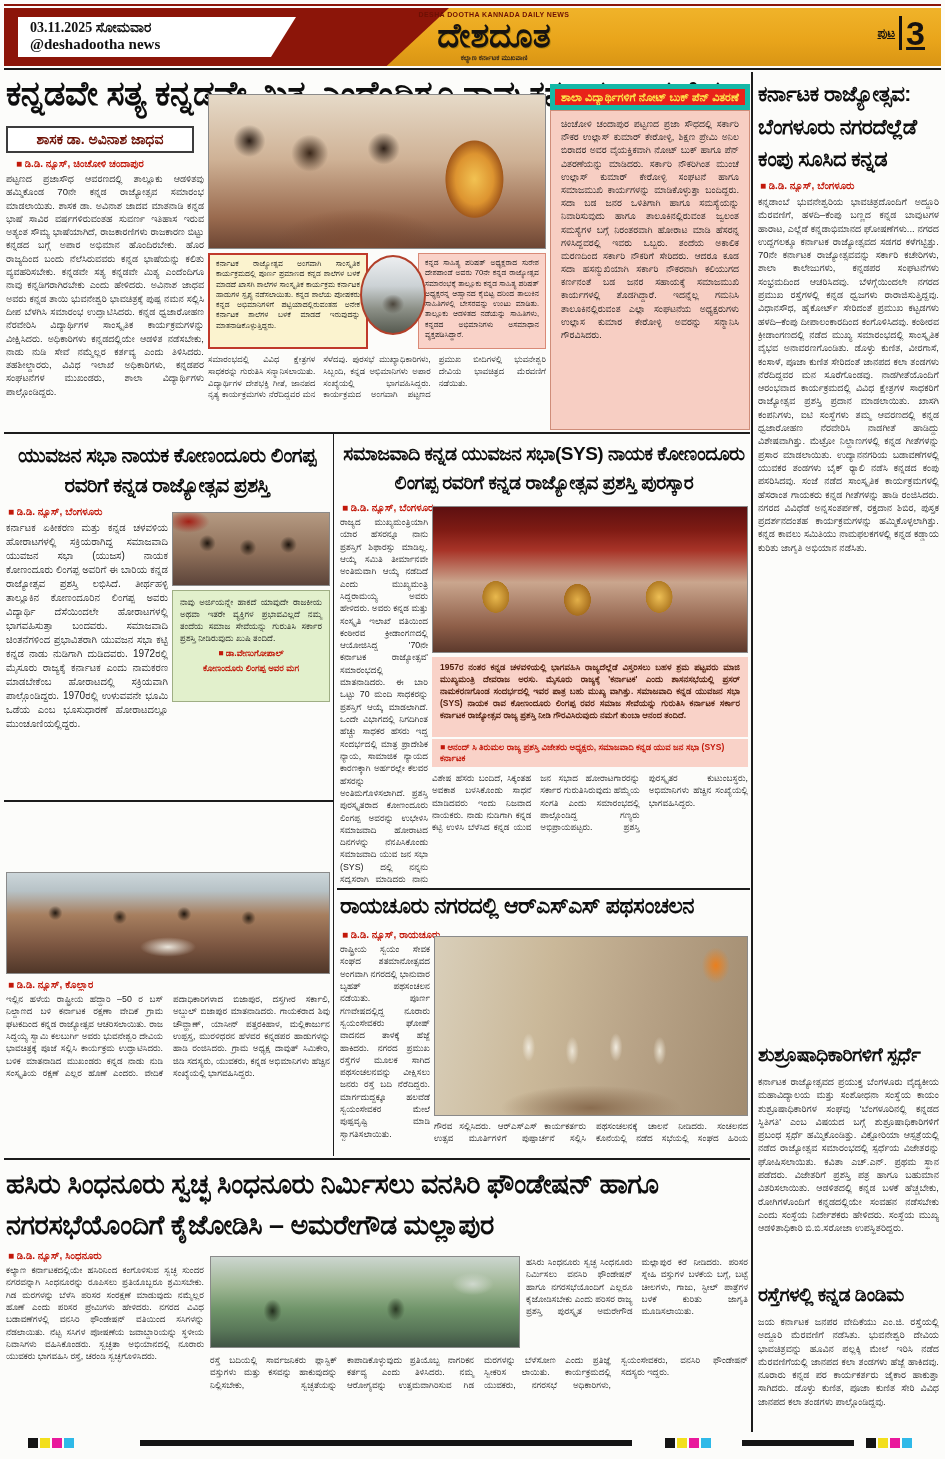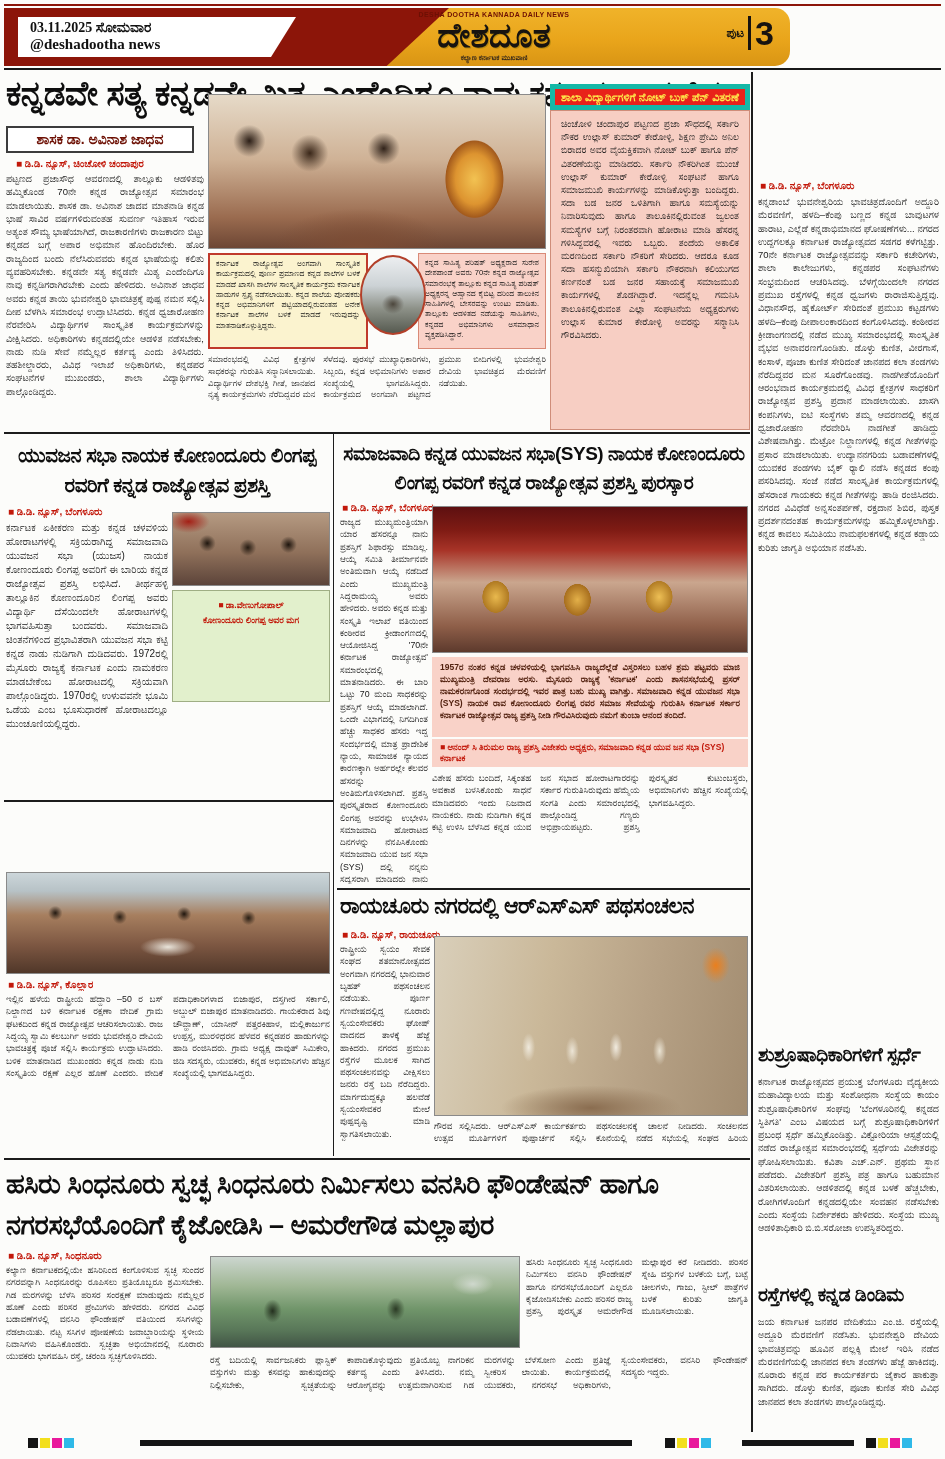--- a/index.html
+++ b/index.html
@@ -1,30 +1,30 @@
 <!DOCTYPE html>
 <html><head>
 <meta charset="utf-8">
 <style>
   * { margin:0; padding:0; box-sizing:border-box; }
   body { background:#d8d8d4; font-family:"Liberation Sans", sans-serif; }
   .page { position:relative; width:945px; height:1459px; margin:0 auto; background:#fcfcfa; overflow:hidden; color:#141414; }
 
   
   .top-rule { position:absolute; left:4px; top:4px; width:937px; height:2px; background:#8C1509; }
-  .masthead { position:absolute; left:4px; top:8px; width:786px; height:58px; background:linear-gradient(180deg,#F0B32A 0%,#E9A51B 55%,#D99514 100%);border-radius:15px; }
+  .masthead { position:absolute; left:4px; top:8px; width:937px; height:58px; background:linear-gradient(180deg,#F0B32A 0%,#E9A51B 55%,#D99514 100%); }
   .mast-band { position:absolute; left:0; top:0; width:445px; height:100%; background:#8C1509; clip-path:polygon(0 0,100% 0,86% 100%,0 100%); }
   .mast-datebox { position:absolute; left:14px; top:9px; width:278px; height:40px; background:#fff; clip-path:polygon(0 0,100% 0,91% 100%,0 100%); padding:3px 12px 0 12px; }
   .mast-date { font-family:"Liberation Serif", serif; font-weight:700; font-size:14px; color:#111; }
   .mast-handle { font-family:"Liberation Serif", serif; font-weight:700; font-size:15px; color:#111; }
   .mast-center { position:absolute; left:355px; top:3px; width:270px; text-align:center; }
   .mast-daily { font-size:7px; font-weight:700; color:#6d1004; letter-spacing:.4px; }
   .mast-logo { font-size:34px; font-weight:800; color:#171310; line-height:1.05; text-shadow:1px 1px 0 #b98a10; }
   .mast-tagline { font-size:7px; font-weight:700; color:#33261a; }
-  .mast-page { position:absolute; right:16px; top:8px; display:flex; align-items:center; gap:4px; }
+  .mast-page { position:absolute; right:16px; top:8px; display:flex; align-items:center; gap:4px;text-decoration:underline; }
   .mast-page-label { font-size:12px; font-weight:700; color:#1b1710; }
   .mast-page-bar { width:3px; height:34px; background:#171310; }
   .mast-page-num { font-size:34px; font-weight:800; color:#171310; line-height:1; }
   .mast-bottom-rule { position:absolute; left:4px; top:68px; width:937px; height:2px; background:#181818; }
 
   
   .hl { font-weight:800; color:#0e0e0e; letter-spacing:-.5px; }
   .byline { position:absolute; color:#c2180a; font-weight:700; font-size:10px; white-space:nowrap; overflow:hidden; }
   .bodytxt { position:absolute; font-size:9.5px; line-height:1.4; text-align:justify; color:#191919; overflow:hidden; }
   .hr { position:absolute; background:#1c1c1c; height:2px; }
@@ -183,20 +183,21 @@
   <div class="side-body">ಚಿಂಚೋಳಿ ಚಂದಾಪುರ ಪಟ್ಟಣದ ಪ್ರಜಾ ಸೌಧದಲ್ಲಿ ಸರ್ಕಾರಿ ನೌಕರ ಉಲ್ಲಾಸ್ ಕುಮಾರ್ ಕೇರೋಳ್ಳಿ, ಶಿಕ್ಷಣ ಪ್ರೇಮಿ ಅನಿಲ ಬಿರಾದರ ಅವರ ವೈಯಕ್ತಿಕವಾಗಿ ನೋಟ್ ಬುಕ್ ಹಾಗೂ ಪೆನ್ ವಿತರಣೆಯನ್ನು ಮಾಡಿದರು. ಸರ್ಕಾರಿ ನೌಕರಿಗಿಂತ ಮುಂಚೆ ಉಲ್ಲಾಸ್ ಕುಮಾರ್ ಕೇರೋಳ್ಳಿ ಸಂಘಟನೆ ಹಾಗೂ ಸಮಾಜಮುಖಿ ಕಾರ್ಯಗಳನ್ನು ಮಾಡಿಕೊಳ್ಳುತ್ತಾ ಬಂದಿದ್ದರು. ಸದಾ ಬಡ ಜನರ ಒಳಿತಿಗಾಗಿ ಹಾಗೂ ಸಮಸ್ಯೆಯನ್ನು ನಿವಾರಿಸುವುದು ಹಾಗೂ ತಾಲೂಕಿನಲ್ಲಿರುವಂತ ಜ್ವಲಂತ ಸಮಸ್ಯೆಗಳ ಬಗ್ಗೆ ನಿರಂತರವಾಗಿ ಹೋರಾಟ ಮಾಡಿ ಹೆಸರನ್ನ ಗಳಿಸಿದ್ದವರಲ್ಲಿ ಇವರು ಒಬ್ಬರು. ತಂದೆಯ ಅಕಾಲಿಕ ಮರಣದಿಂದ ಸರ್ಕಾರಿ ನೌಕರಿಗೆ ಸೇರಿದರು. ಆದರೂ ಕೂಡ ಸದಾ ಹಸನ್ಮುಖಿಯಾಗಿ ಸರ್ಕಾರಿ ನೌಕರನಾಗಿ ಕಲಿಯುಗದ ಕರ್ಣನಂತೆ ಬಡ ಜನರ ಸಹಾಯಕ್ಕೆ ಸಮಾಜಮುಖಿ ಕಾರ್ಯಗಳಲ್ಲಿ ತೊಡಗಿದ್ದಾರೆ. ಇದನ್ನೆಲ್ಲ ಗಮನಿಸಿ ತಾಲೂಕಿನಲ್ಲಿರುವಂತ ಎಲ್ಲಾ ಸಂಘಟನೆಯ ಅಧ್ಯಕ್ಷರುಗಳು ಉಲ್ಲಾಸ ಕುಮಾರ ಕೇರೋಳ್ಳಿ ಅವರನ್ನು ಸನ್ಮಾನಿಸಿ ಗೌರವಿಸಿದರು.</div>
 
   <div class="hr hr1"></div>
   <div class="vr vr-mid"></div>
 
   <div class="youth-headline hl">ಯುವಜನ ಸಭಾ ನಾಯಕ ಕೋಣಂದೂರು ಲಿಂಗಪ್ಪ ರವರಿಗೆ ಕನ್ನಡ ರಾಜ್ಯೋತ್ಸವ ಪ್ರಶಸ್ತಿ</div>
   <div class="byline youth-byline">■ ಡಿ.ಡಿ. ನ್ಯೂಸ್, ಬೆಂಗಳೂರು</div>
   <div class="bodytxt youth-body1">ಕರ್ನಾಟಕ ಏಕೀಕರಣ ಮತ್ತು ಕನ್ನಡ ಚಳವಳಿಯ ಹೋರಾಟಗಳಲ್ಲಿ ಸಕ್ರಿಯರಾಗಿದ್ದ ಸಮಾಜವಾದಿ ಯುವಜನ ಸಭಾ (ಯುಜಸ) ನಾಯಕ ಕೋಣಂದೂರು ಲಿಂಗಪ್ಪ ಅವರಿಗೆ ಈ ಬಾರಿಯ ಕನ್ನಡ ರಾಜ್ಯೋತ್ಸವ ಪ್ರಶಸ್ತಿ ಲಭಿಸಿದೆ. ತೀರ್ಥಹಳ್ಳಿ ತಾಲ್ಲೂಕಿನ ಕೋಣಂದೂರಿನ ಲಿಂಗಪ್ಪ ಅವರು ವಿದ್ಯಾರ್ಥಿ ದೆಸೆಯಿಂದಲೇ ಹೋರಾಟಗಳಲ್ಲಿ ಭಾಗವಹಿಸುತ್ತಾ ಬಂದವರು. ಸಮಾಜವಾದಿ ಚಿಂತನೆಗಳಿಂದ ಪ್ರಭಾವಿತರಾಗಿ ಯುವಜನ ಸಭಾ ಕಟ್ಟಿ ಕನ್ನಡ ನಾಡು ನುಡಿಗಾಗಿ ದುಡಿದವರು. 1972ರಲ್ಲಿ ಮೈಸೂರು ರಾಜ್ಯಕ್ಕೆ ಕರ್ನಾಟಕ ಎಂದು ನಾಮಕರಣ ಮಾಡಬೇಕೆಂಬ ಹೋರಾಟದಲ್ಲಿ ಸಕ್ರಿಯವಾಗಿ ಪಾಲ್ಗೊಂಡಿದ್ದರು. 1970ರಲ್ಲಿ ಉಳುವವನೇ ಭೂಮಿ ಒಡೆಯ ಎಂಬ ಭೂಸುಧಾರಣೆ ಹೋರಾಟದಲ್ಲೂ ಮುಂಚೂಣಿಯಲ್ಲಿದ್ದರು.</div>
   <div class="photo ph-youth"></div>
   <div class="quote-box">
+    <span>ನಾವು ಅರ್ಜಿಯನ್ನೇ ಹಾಕದೆ ಯಾವುದೇ ರಾಜಕೀಯ ಅಥವಾ ಇತರೇ ವ್ಯಕ್ತಿಗಳ ಪ್ರಭಾವವಿಲ್ಲದೆ ನಮ್ಮ ತಂದೆಯ ಸಮಾಜ ಸೇವೆಯನ್ನು ಗುರುತಿಸಿ ಸರ್ಕಾರ ಪ್ರಶಸ್ತಿ ನೀಡಿರುವುದು ಖುಷಿ ತಂದಿದೆ.</span>
     <div class="quote-attr">■ ಡಾ.ವೇಣುಗೋಪಾಲ್</div>
     <div class="quote-attr">ಕೋಣಂದೂರು ಲಿಂಗಪ್ಪ ಅವರ ಮಗ</div>
   </div>
 
   <div class="sys-headline hl">ಸಮಾಜವಾದಿ ಕನ್ನಡ ಯುವಜನ ಸಭಾ(SYS) ನಾಯಕ ಕೋಣಂದೂರು ಲಿಂಗಪ್ಪ ರವರಿಗೆ ಕನ್ನಡ ರಾಜ್ಯೋತ್ಸವ ಪ್ರಶಸ್ತಿ ಪುರಸ್ಕಾರ</div>
   <div class="byline sys-byline">■ ಡಿ.ಡಿ. ನ್ಯೂಸ್, ಬೆಂಗಳೂರು</div>
   <div class="bodytxt sys-body1">ರಾಜ್ಯದ ಮುಖ್ಯಮಂತ್ರಿಯಾಗಿ ಯಾರ ಹೆಸರನ್ನೂ ನಾನು ಪ್ರಶಸ್ತಿಗೆ ಶಿಫಾರಸ್ಸು ಮಾಡಿಲ್ಲ. ಆಯ್ಕೆ ಸಮಿತಿ ತೀರ್ಮಾನವೇ ಅಂತಿಮವಾಗಿ ಆಯ್ಕೆ ನಡೆದಿದೆ ಎಂದು ಮುಖ್ಯಮಂತ್ರಿ ಸಿದ್ದರಾಮಯ್ಯ ಅವರು ಹೇಳಿದರು. ಅವರು ಕನ್ನಡ ಮತ್ತು ಸಂಸ್ಕೃತಿ ಇಲಾಖೆ ವತಿಯಿಂದ ಕಂಠೀರವ ಕ್ರೀಡಾಂಗಣದಲ್ಲಿ ಆಯೋಜಿಸಿದ್ದ '70ನೇ ಕರ್ನಾಟಕ ರಾಜ್ಯೋತ್ಸವ' ಸಮಾರಂಭದಲ್ಲಿ ಮಾತನಾಡಿದರು. ಈ ಬಾರಿ ಒಟ್ಟು 70 ಮಂದಿ ಸಾಧಕರನ್ನು ಪ್ರಶಸ್ತಿಗೆ ಆಯ್ಕೆ ಮಾಡಲಾಗಿದೆ. ಒಂದೇ ವಿಭಾಗದಲ್ಲಿ ನಿಗದಿಗಿಂತ ಹೆಚ್ಚು ಸಾಧಕರ ಹೆಸರು ಇದ್ದ ಸಂದರ್ಭದಲ್ಲಿ ಮಾತ್ರ ಪ್ರಾದೇಶಿಕ ನ್ಯಾಯ, ಸಾಮಾಜಿಕ ನ್ಯಾಯದ ಕಾರಣಕ್ಕಾಗಿ ಅರ್ಹರಲ್ಲೇ ಕೆಲವರ ಹೆಸರನ್ನು ಅಂತಿಮಗೊಳಿಸಲಾಗಿದೆ. ಪ್ರಶಸ್ತಿ ಪುರಸ್ಕೃತರಾದ ಕೋಣಂದೂರು ಲಿಂಗಪ್ಪ ಅವರನ್ನು ಉಭೇಳಿಸಿ ಸಮಾಜವಾದಿ ಹೋರಾಟದ ದಿನಗಳನ್ನು ನೆನಪಿಸಿಕೊಂಡು ಸಮಾಜವಾದಿ ಯುವ ಜನ ಸಭಾ (SYS) ದಲ್ಲಿ ನನ್ನನು ಸದ್ಯಸರಾಗಿ ಮಾಡಿದರು ನಾನು ಕನ್ನಡ ಚಳುವಳಿ ಹೋರಾಟದಲ್ಲಿ ಭಾಗವಹಿಸಿಕೊಂಡಿದ್ದೆ ಎಂದು ಸ್ಮರಿಸಿದರು.</div>
   <div class="photo ph-sys"></div>
   <div class="sys-caption">1957ರ ನಂತರ ಕನ್ನಡ ಚಳವಳಿಯಲ್ಲಿ ಭಾಗವಹಿಸಿ ರಾಜ್ಯದೆಲ್ಲೆಡೆ ವಿಸ್ತರಿಸಲು ಬಹಳ ಶ್ರಮ ಪಟ್ಟವರು ಮಾಜಿ ಮುಖ್ಯಮಂತ್ರಿ ದೇವರಾಜ ಅರಸು. ಮೈಸೂರು ರಾಜ್ಯಕ್ಕೆ 'ಕರ್ನಾಟಕ' ಎಂದು ಶಾಸನಸಭೆಯಲ್ಲಿ ಪ್ರಸರ್ ನಾಮಕರಣಗೊಂಡ ಸಂದರ್ಭದಲ್ಲಿ ಇವರ ಪಾತ್ರ ಬಹು ಮುಖ್ಯ ವಾಗಿತ್ತು. ಸಮಾಜವಾದಿ ಕನ್ನಡ ಯುವಜನ ಸಭಾ (SYS) ನಾಯಕ ರಾವ ಕೋಣಂದೂರು ಲಿಂಗಪ್ಪ ರವರ ಸಮಾಜ ಸೇವೆಯನ್ನು ಗುರುತಿಸಿ ಕರ್ನಾಟಕ ಸರ್ಕಾರ ಕರ್ನಾಟಕ ರಾಜ್ಯೋತ್ಸವ ರಾಜ್ಯ ಪ್ರಶಸ್ತಿ ನೀಡಿ ಗೌರವಿಸಿರುವುದು ನಮಗೆ ತುಂಬಾ ಆನಂದ ತಂದಿದೆ.</div>
   <div class="sys-attr">■ ಆನಂದ್ ಸಿ ತಿರುಮಲ ರಾಜ್ಯ ಪ್ರಶಸ್ತಿ ವಿಜೇತರು ಅಧ್ಯಕ್ಷರು, ಸಮಾಜವಾದಿ ಕನ್ನಡ ಯುವ ಜನ ಸಭಾ (SYS) ಕರ್ನಾಟಕ</div>
@@ -216,20 +217,21 @@
   <div class="hr hr3"></div>
 
   <div class="sin-headline hl">ಹಸಿರು ಸಿಂಧನೂರು ಸ್ವಚ್ಛ ಸಿಂಧನೂರು ನಿರ್ಮಿಸಲು ವನಸಿರಿ ಫೌಂಡೇಷನ್ ಹಾಗೂ ನಗರಸಭೆಯೊಂದಿಗೆ ಕೈಜೋಡಿಸಿ – ಅಮರೇಗೌಡ ಮಲ್ಲಾಪುರ</div>
   <div class="byline sin-byline">■ ಡಿ.ಡಿ. ನ್ಯೂಸ್, ಸಿಂಧನೂರು</div>
   <div class="bodytxt sin-body1">ಕಲ್ಯಾಣ ಕರ್ನಾಟಕದಲ್ಲಿಯೇ ಹಸಿರಿನಿಂದ ಕಂಗೊಳಿಸುವ ಸ್ವಚ್ಛ ಸುಂದರ ನಗರವನ್ನಾಗಿ ಸಿಂಧನೂರನ್ನು ರೂಪಿಸಲು ಪ್ರತಿಯೊಬ್ಬರೂ ಶ್ರಮಿಸಬೇಕು. ಗಿಡ ಮರಗಳನ್ನು ಬೆಳೆಸಿ ಪರಿಸರ ಸಂರಕ್ಷಣೆ ಮಾಡುವುದು ನಮ್ಮೆಲ್ಲರ ಹೊಣೆ ಎಂದು ಪರಿಸರ ಪ್ರೇಮಿಗಳು ಹೇಳಿದರು. ನಗರದ ವಿವಿಧ ಬಡಾವಣೆಗಳಲ್ಲಿ ವನಸಿರಿ ಫೌಂಡೇಷನ್ ವತಿಯಿಂದ ಸಸಿಗಳನ್ನು ನೆಡಲಾಯಿತು. ನೆಟ್ಟ ಸಸಿಗಳ ಪೋಷಣೆಯ ಜವಾಬ್ದಾರಿಯನ್ನು ಸ್ಥಳೀಯ ನಿವಾಸಿಗಳು ವಹಿಸಿಕೊಂಡರು. ಸ್ವಚ್ಛತಾ ಅಭಿಯಾನದಲ್ಲಿ ನೂರಾರು ಯುವಕರು ಭಾಗವಹಿಸಿ ರಸ್ತೆ, ಚರಂಡಿ ಸ್ವಚ್ಛಗೊಳಿಸಿದರು.</div>
   <div class="photo ph-sin"></div>
   <div class="bodytxt sin-body2">ಹಸಿರು ಸಿಂಧನೂರು ಸ್ವಚ್ಛ ಸಿಂಧನೂರು ನಿರ್ಮಿಸಲು ವನಸಿರಿ ಫೌಂಡೇಷನ್ ಹಾಗೂ ನಗರಸಭೆಯೊಂದಿಗೆ ಎಲ್ಲರೂ ಕೈಜೋಡಿಸಬೇಕು ಎಂದು ಪರಿಸರ ರಾಜ್ಯ ಪ್ರಶಸ್ತಿ ಪುರಸ್ಕೃತ ಅಮರೇಗೌಡ ಮಲ್ಲಾಪುರ ಕರೆ ನೀಡಿದರು. ಪರಿಸರ ಸ್ನೇಹಿ ವಸ್ತುಗಳ ಬಳಕೆಯ ಬಗ್ಗೆ, ಬಟ್ಟೆ ಚೀಲಗಳು, ಗಾಜು, ಸ್ಟೀಲ್ ಪಾತ್ರೆಗಳ ಬಳಕೆ ಕುರಿತು ಜಾಗೃತಿ ಮೂಡಿಸಲಾಯಿತು.</div>
   <div class="bodytxt sin-body3">ರಸ್ತೆ ಬದಿಯಲ್ಲಿ ಸಾರ್ವಜನಿಕರು ಪ್ಲಾಸ್ಟಿಕ್ ವಸ್ತುಗಳು ಮತ್ತು ಕಸವನ್ನು ಹಾಕುವುದನ್ನು ನಿಲ್ಲಿಸಬೇಕು, ಸ್ವಚ್ಛತೆಯನ್ನು ಕಾಪಾಡಿಕೊಳ್ಳುವುದು ಪ್ರತಿಯೊಬ್ಬ ನಾಗರಿಕನ ಕರ್ತವ್ಯ ಎಂದು ತಿಳಿಸಿದರು. ನಮ್ಮ ಆರೋಗ್ಯವನ್ನು ಉತ್ತಮವಾಗಿರಿಸುವ ಗಿಡ ಮರಗಳನ್ನು ಬೆಳೆಸೋಣ ಎಂದು ಪ್ರತಿಜ್ಞೆ ಸ್ವೀಕರಿಸ ಲಾಯಿತು. ಕಾರ್ಯಕ್ರಮದಲ್ಲಿ ಯುವಕರು, ನಗರಸಭೆ ಅಧಿಕಾರಿಗಳು, ಸ್ವಯಂಸೇವಕರು, ವನಸಿರಿ ಫೌಂಡೇಷನ್ ಸದಸ್ಯರು ಇದ್ದರು.</div>
 
   <div class="vr vr-main"></div>
+  <div class="rc-headline hl">ಕರ್ನಾಟಕ ರಾಜ್ಯೋತ್ಸವ: ಬೆಂಗಳೂರು ನಗರದೆಲ್ಲೆಡೆ ಕಂಪು ಸೂಸಿದ ಕನ್ನಡ</div>
   <div class="byline rc-byline">■ ಡಿ.ಡಿ. ನ್ಯೂಸ್, ಬೆಂಗಳೂರು</div>
   <div class="bodytxt rc-body1">ಕನ್ನಡಾಂಬೆ ಭುವನೇಶ್ವರಿಯ ಭಾವಚಿತ್ರದೊಂದಿಗೆ ಅದ್ದೂರಿ ಮೆರವಣಿಗೆ, ಹಳದಿ–ಕೆಂಪು ಬಣ್ಣದ ಕನ್ನಡ ಬಾವುಟಗಳ ಹಾರಾಟ, ಎಲ್ಲೆಡೆ ಕನ್ನಡಾಭಿಮಾನದ ಘೋಷಣೆಗಳು... ನಗರದ ಉದ್ದಗಲಕ್ಕೂ ಕರ್ನಾಟಕ ರಾಜ್ಯೋತ್ಸವದ ಸಡಗರ ಕಳೆಗಟ್ಟಿತ್ತು. 70ನೇ ಕರ್ನಾಟಕ ರಾಜ್ಯೋತ್ಸವವನ್ನು ಸರ್ಕಾರಿ ಕಚೇರಿಗಳು, ಶಾಲಾ ಕಾಲೇಜುಗಳು, ಕನ್ನಡಪರ ಸಂಘಟನೆಗಳು ಸಂಭ್ರಮದಿಂದ ಆಚರಿಸಿದವು. ಬೆಳಗ್ಗೆಯಿಂದಲೇ ನಗರದ ಪ್ರಮುಖ ರಸ್ತೆಗಳಲ್ಲಿ ಕನ್ನಡ ಧ್ವಜಗಳು ರಾರಾಜಿಸುತ್ತಿದ್ದವು. ವಿಧಾನಸೌಧ, ಹೈಕೋರ್ಟ್ ಸೇರಿದಂತೆ ಪ್ರಮುಖ ಕಟ್ಟಡಗಳು ಹಳದಿ–ಕೆಂಪು ದೀಪಾಲಂಕಾರದಿಂದ ಕಂಗೊಳಿಸಿದವು. ಕಂಠೀರವ ಕ್ರೀಡಾಂಗಣದಲ್ಲಿ ನಡೆದ ಮುಖ್ಯ ಸಮಾರಂಭದಲ್ಲಿ ಸಾಂಸ್ಕೃತಿಕ ವೈಭವ ಅನಾವರಣಗೊಂಡಿತು. ಡೊಳ್ಳು ಕುಣಿತ, ವೀರಗಾಸೆ, ಕಂಸಾಳೆ, ಪೂಜಾ ಕುಣಿತ ಸೇರಿದಂತೆ ಜಾನಪದ ಕಲಾ ತಂಡಗಳು ನೆರೆದಿದ್ದವರ ಮನ ಸೂರೆಗೊಂಡವು. ನಾಡಗೀತೆಯೊಂದಿಗೆ ಆರಂಭವಾದ ಕಾರ್ಯಕ್ರಮದಲ್ಲಿ ವಿವಿಧ ಕ್ಷೇತ್ರಗಳ ಸಾಧಕರಿಗೆ ರಾಜ್ಯೋತ್ಸವ ಪ್ರಶಸ್ತಿ ಪ್ರದಾನ ಮಾಡಲಾಯಿತು. ಖಾಸಗಿ ಕಂಪನಿಗಳು, ಐಟಿ ಸಂಸ್ಥೆಗಳು ತಮ್ಮ ಆವರಣದಲ್ಲಿ ಕನ್ನಡ ಧ್ವಜಾರೋಹಣ ನೆರವೇರಿಸಿ ನಾಡಗೀತೆ ಹಾಡಿದ್ದು ವಿಶೇಷವಾಗಿತ್ತು. ಮೆಟ್ರೋ ನಿಲ್ದಾಣಗಳಲ್ಲಿ ಕನ್ನಡ ಗೀತೆಗಳನ್ನು ಪ್ರಸಾರ ಮಾಡಲಾಯಿತು. ಉದ್ಯಾನನಗರಿಯ ಬಡಾವಣೆಗಳಲ್ಲಿ ಯುವಕರ ತಂಡಗಳು ಬೈಕ್ ರ‍್ಯಾಲಿ ನಡೆಸಿ ಕನ್ನಡದ ಕಂಪು ಪಸರಿಸಿದವು. ಸಂಜೆ ನಡೆದ ಸಾಂಸ್ಕೃತಿಕ ಕಾರ್ಯಕ್ರಮಗಳಲ್ಲಿ ಹೆಸರಾಂತ ಗಾಯಕರು ಕನ್ನಡ ಗೀತೆಗಳನ್ನು ಹಾಡಿ ರಂಜಿಸಿದರು. ನಗರದ ವಿವಿಧೆಡೆ ಅನ್ನಸಂತರ್ಪಣೆ, ರಕ್ತದಾನ ಶಿಬಿರ, ಪುಸ್ತಕ ಪ್ರದರ್ಶನದಂತಹ ಕಾರ್ಯಕ್ರಮಗಳನ್ನು ಹಮ್ಮಿಕೊಳ್ಳಲಾಗಿತ್ತು. ಕನ್ನಡ ಕಾವಲು ಸಮಿತಿಯು ನಾಮಫಲಕಗಳಲ್ಲಿ ಕನ್ನಡ ಕಡ್ಡಾಯ ಕುರಿತು ಜಾಗೃತಿ ಅಭಿಯಾನ ನಡೆಸಿತು.</div>
   <div class="rc-sub1 hl">ಶುಶ್ರೂಷಾಧಿಕಾರಿಗಳಿಗೆ ಸ್ಪರ್ಧೆ</div>
   <div class="bodytxt rc-sub1-body">ಕರ್ನಾಟಕ ರಾಜ್ಯೋತ್ಸವದ ಪ್ರಯುಕ್ತ ಬೆಂಗಳೂರು ವೈದ್ಯಕೀಯ ಮಹಾವಿದ್ಯಾಲಯ ಮತ್ತು ಸಂಶೋಧನಾ ಸಂಸ್ಥೆಯ ಕಾಯಂ ಶುಶ್ರೂಷಾಧಿಕಾರಿಗಳ ಸಂಘವು 'ಬೆಂಗಳೂರಿನಲ್ಲಿ ಕನ್ನಡದ ಸ್ಥಿತಿಗತಿ' ಎಂಬ ವಿಷಯದ ಬಗ್ಗೆ ಶುಶ್ರೂಷಾಧಿಕಾರಿಗಳಿಗೆ ಪ್ರಬಂಧ ಸ್ಪರ್ಧೆ ಹಮ್ಮಿಕೊಂಡಿತ್ತು. ವಿಕ್ಟೋರಿಯಾ ಆಸ್ಪತ್ರೆಯಲ್ಲಿ ನಡೆದ ರಾಜ್ಯೋತ್ಸವ ಸಮಾರಂಭದಲ್ಲಿ ಸ್ಪರ್ಧೆಯ ವಿಜೇತರನ್ನು ಘೋಷಿಸಲಾಯಿತು. ಕವಿತಾ ಎಚ್.ಎನ್. ಪ್ರಥಮ ಸ್ಥಾನ ಪಡೆದರು. ವಿಜೇತರಿಗೆ ಪ್ರಶಸ್ತಿ ಪತ್ರ ಹಾಗೂ ಬಹುಮಾನ ವಿತರಿಸಲಾಯಿತು. ಆಡಳಿತದಲ್ಲಿ ಕನ್ನಡ ಬಳಕೆ ಹೆಚ್ಚಬೇಕು, ರೋಗಿಗಳೊಂದಿಗೆ ಕನ್ನಡದಲ್ಲಿಯೇ ಸಂವಹನ ನಡೆಸಬೇಕು ಎಂದು ಸಂಸ್ಥೆಯ ನಿರ್ದೇಶಕರು ಹೇಳಿದರು. ಸಂಸ್ಥೆಯ ಮುಖ್ಯ ಆಡಳಿತಾಧಿಕಾರಿ ಬಿ.ಬಿ.ಸರೋಜಾ ಉಪಸ್ಥಿತರಿದ್ದರು.</div>
   <div class="rc-sub2 hl">ರಸ್ತೆಗಳಲ್ಲಿ ಕನ್ನಡ ಡಿಂಡಿಮ</div>
   <div class="bodytxt rc-sub2-body">ಜಯ ಕರ್ನಾಟಕ ಜನಪರ ವೇದಿಕೆಯು ಎಂ.ಜಿ. ರಸ್ತೆಯಲ್ಲಿ ಅದ್ದೂರಿ ಮೆರವಣಿಗೆ ನಡೆಸಿತು. ಭುವನೇಶ್ವರಿ ದೇವಿಯ ಭಾವಚಿತ್ರವನ್ನು ಹೂವಿನ ಪಲ್ಲಕ್ಕಿ ಮೇಲೆ ಇರಿಸಿ ನಡೆದ ಮೆರವಣಿಗೆಯಲ್ಲಿ ಜಾನಪದ ಕಲಾ ತಂಡಗಳು ಹೆಜ್ಜೆ ಹಾಕಿದವು. ನೂರಾರು ಕನ್ನಡ ಪರ ಕಾರ್ಯಕರ್ತರು ಜೈಕಾರ ಹಾಕುತ್ತಾ ಸಾಗಿದರು. ಡೊಳ್ಳು ಕುಣಿತ, ಪೂಜಾ ಕುಣಿತ ಸೇರಿ ವಿವಿಧ ಜಾನಪದ ಕಲಾ ತಂಡಗಳು ಪಾಲ್ಗೊಂಡಿದ್ದವು.</div>
 
   <div class="regs">
     <div class="reg-group" style="left:28px">
       <span class="reg-sq sq-k"></span>

